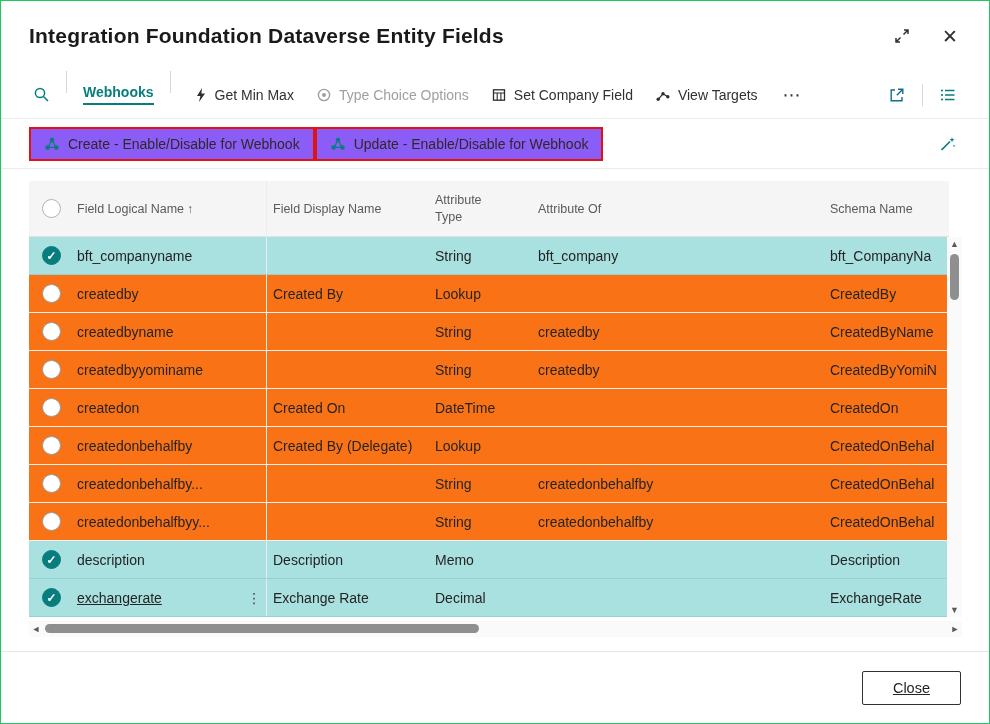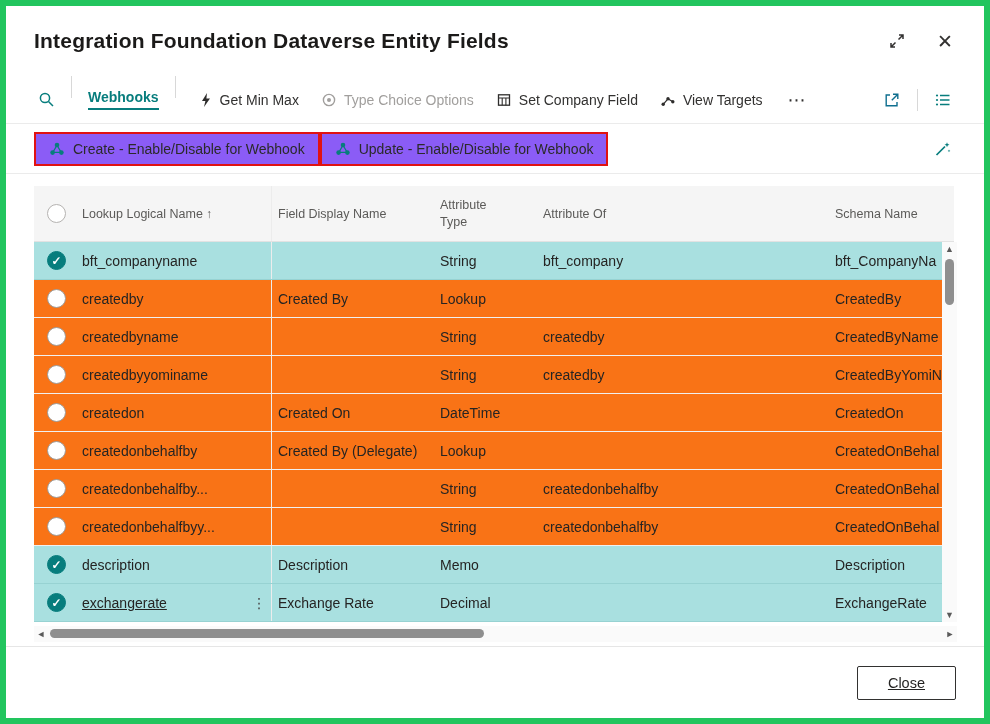--- a/index.html
+++ b/index.html
@@ -1,20 +1,20 @@
 <!DOCTYPE html>
 <html><head>
 <meta charset="utf-8">
 <style>
   * { margin:0; padding:0; box-sizing:border-box; }
   html,body { background:#e9e9e9; }
   body { font-family:"Liberation Sans", sans-serif; }
   .dialog {
     position:relative; width:990px; height:724px; background:#fff;
-    border:6px solid #22c55e; overflow:hidden; color:#252423;
+    border:1px solid #22c55e; overflow:hidden; color:#252423;
   }
   button { background:none; border:none; font:inherit; color:inherit; cursor:pointer; }
 
   
   .titlebar { position:absolute; top:0; left:0; right:0; height:70px;
     display:flex; align-items:center; padding:0 28px; }
   .titlebar h1 { font-size:21px; font-weight:700; color:#1b1a19; letter-spacing:.2px; }
   .win-controls { margin-left:auto; display:flex; align-items:center; gap:26px; }
   .winbtn { display:flex; align-items:center; justify-content:center; width:22px; height:22px; color:#323130; }
   .winbtn .x { font-size:19px; line-height:1; color:#323130; }
@@ -199,21 +199,21 @@
     </button>
   </div>
 
   <div class="grid">
     <div class="thead">
       <div class="cell c-check">
         <span class="circle"></span>
       </div>
       <div class="cell c-logical">
         <span class="hdr">
-          <span>Lookup Logical Name</span>
+          <span>Field Logical Name</span>
           <span class="sort">↑</span>
         </span>
       </div>
       <div class="cell c-display">
         <span class="hdr">Field Display Name</span>
       </div>
       <div class="cell c-type">
         <span class="hdr wrap">Attribute Type</span>
       </div>
       <div class="cell c-of">

